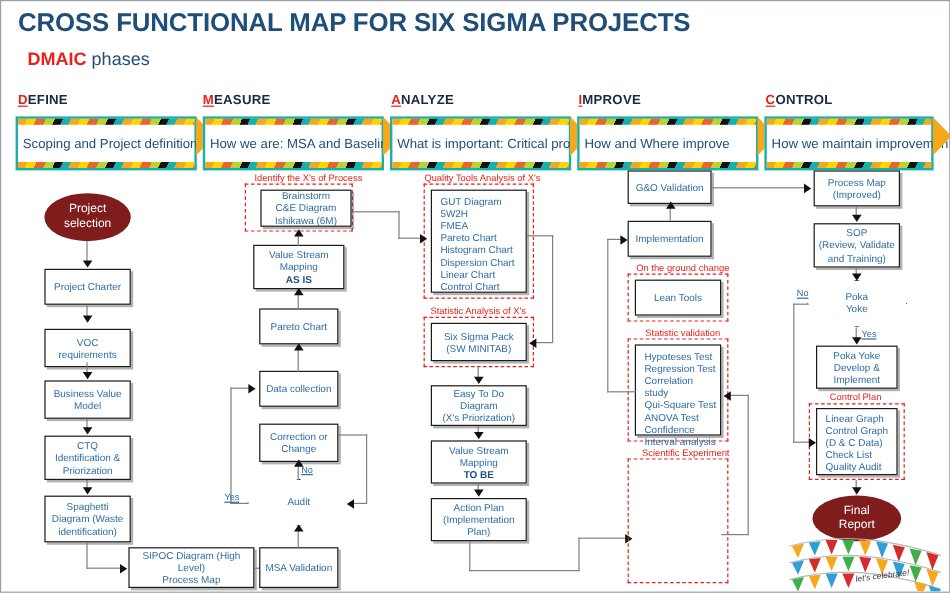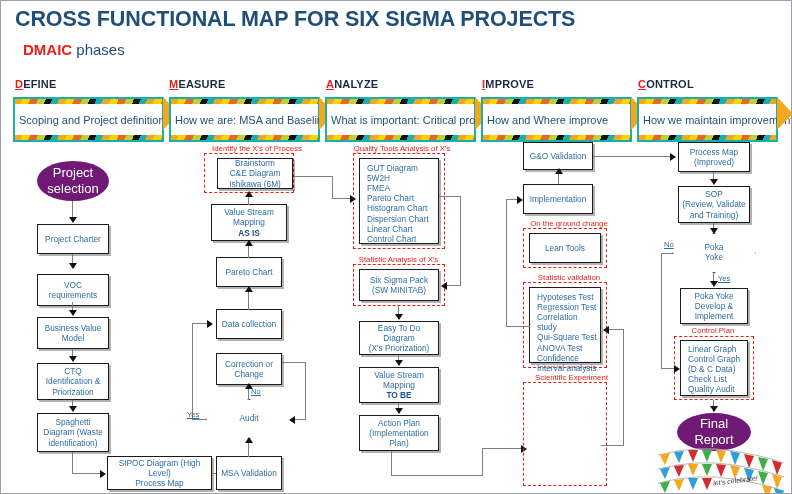--- a/index.html
+++ b/index.html
@@ -63,23 +63,23 @@
     position:absolute; border:1.4px solid #1a1a1a; background:#ffffff;
     box-shadow:2px 2px 0 rgba(0,0,0,0.30);
     display:flex; align-items:center; justify-content:center;
     text-align:center; color:#2e6da4; font-size:8.3px; line-height:1.22;
     padding:2px 3px;
   }
   .node.left-align { justify-content:flex-start; text-align:left; padding-left:7px; }
   .node b { font-weight:bold; color:#1b4f8a; }
 
   .oval {
-    position:absolute; border-radius:50%; background:#701a75;
+    position:absolute; border-radius:50%; background:#7f1d1d;
     display:flex; align-items:center; justify-content:center;
-    color:#ffffff; font-size:13px; line-height:1.25; text-align:center;
+    color:#ffffff; font-size:10px; line-height:1.25; text-align:center;
   }
 
   .diamond { position:absolute; }
   .diamond .dshape {
     position:absolute; inset:0; background:#ffffff;
     border:1.4px solid #111111;
     clip-path:polygon(50% 0,100% 50%,50% 100%,0 50%);
   }
   .diamond .dtext {
     position:absolute; inset:0; display:flex; align-items:center;

